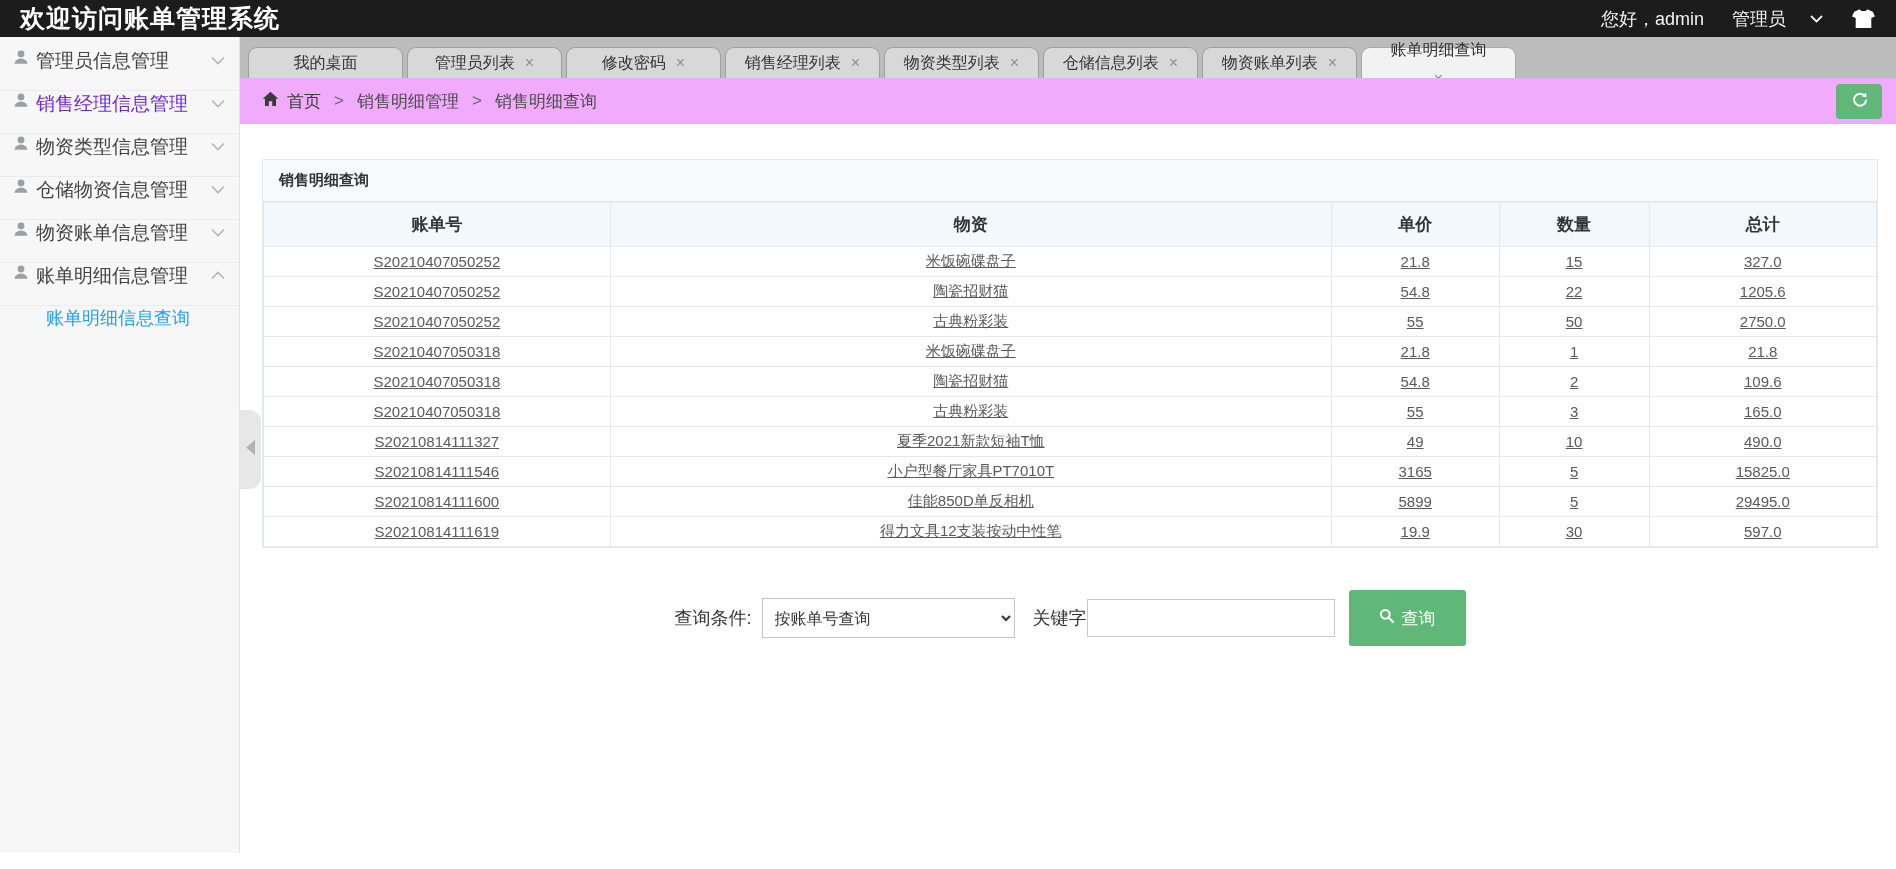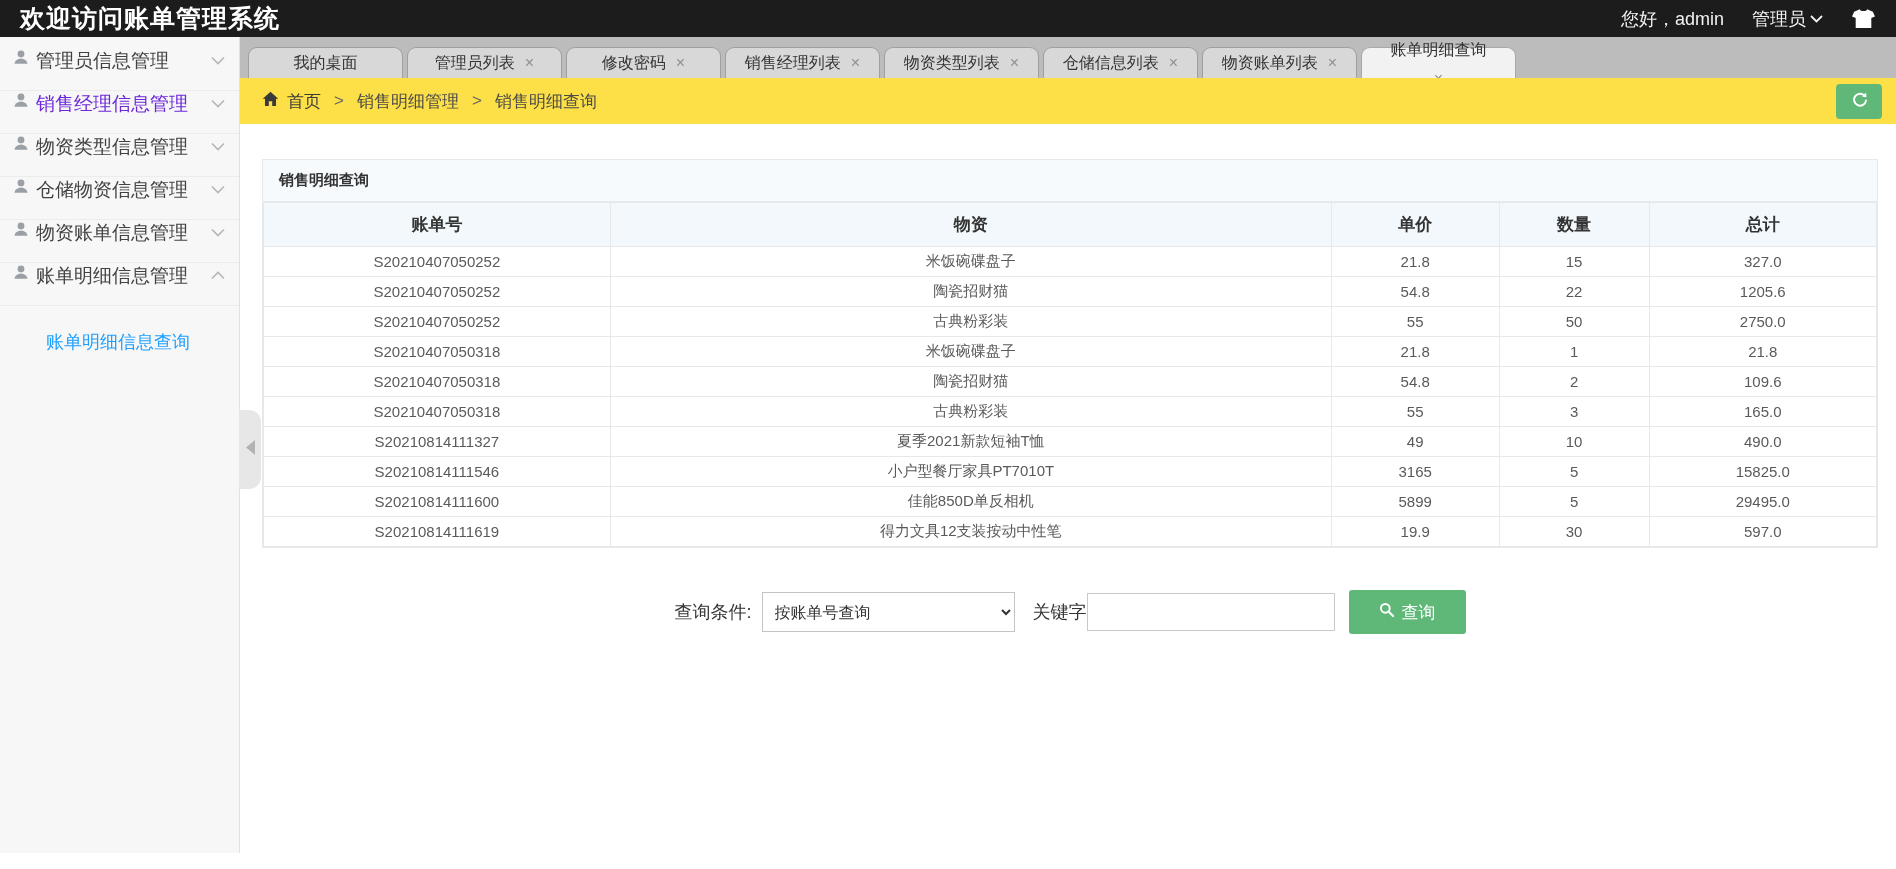--- a/index.html
+++ b/index.html
@@ -5,62 +5,62 @@
   * { box-sizing: border-box; }
   html,body { margin:0; padding:0; }
   body {
     width:1896px; height:869px; overflow:hidden; background:#fff;
     font-family:"Liberation Sans","DejaVu Sans",sans-serif; color:#333;
   }
   
   .topbar { height:37px; background:#1c1c1c; display:flex; align-items:center; padding:0 20px; }
   .topbar-title { color:#fff; font-size:25px; font-weight:bold; letter-spacing:1px; }
   .topbar-right { margin-left:auto; display:flex; align-items:center; gap:28px; color:#f2f2f2; font-size:18px; }
-  .user-role { display:flex; align-items:center; gap:4px; cursor:pointer; }
+  .user-role { display:flex; align-items:center; gap:24px; cursor:pointer; }
   .icon-btn { display:flex; align-items:center; cursor:pointer; }
   
   .layout { display:flex; height:816px; }
   .sidebar { width:240px; flex-shrink:0; background:#f7f7f7; border-right:1px solid #e2e2e2; padding-top:11px; position:relative; }
   .menu-item { height:43px; display:flex; align-items:flex-start; gap:7px; padding:0 14px 0 13px; border-bottom:1px solid #ececec; font-size:19px; color:#424242; cursor:pointer; }
   .menu-item .chev { margin-left:auto; }
   .menu-item.active .menu-label { color:#6d28d9; }
-  .submenu-item { height:48px; display:flex; align-items:flex-end; padding-left:46px; font-size:18px; color:#1e9fff; cursor:pointer; }
+  .submenu-item { height:48px; display:flex; align-items:flex-start; padding-left:46px; font-size:18px; color:#1e9fff; cursor:pointer; }
   .collapse-handle { position:absolute; top:373px; left:239px; width:22px; height:79px; background:#e7e7e7;
     border-radius:0 12px 12px 0; display:flex; align-items:center; justify-content:center; cursor:pointer; z-index:30; }
   
   .main { flex:1; display:flex; flex-direction:column; min-width:0; }
   .tabstrip { height:41px; background:#bcbcbc; display:flex; align-items:flex-end; gap:4px; padding-left:8px; }
   .tab { width:155px; height:31px; background:#d8d8d8; border:1px solid #9f9f9f; border-bottom:none;
     border-radius:9px 9px 0 0; display:flex; align-items:center; justify-content:center; gap:10px;
     font-size:16px; color:#333; cursor:pointer; white-space:nowrap; }
   .tab.active { background:#f2f2f2; border-color:#a8a8a8;flex-direction:column; }
   .tab-close { color:#8f8f8f; font-size:16px; line-height:1; cursor:pointer; }
-  .breadcrumb-bar { height:46px; background:#fde047; display:flex; align-items:center; padding:0 14px 0 22px; font-size:17px; color:#555;text-align:center; }
+  .breadcrumb-bar { height:46px; background:#f0abfc; display:flex; align-items:center; padding:0 14px 0 22px; font-size:17px; color:#555;text-align:center; }
   .crumb-home { display:flex; align-items:center; gap:8px; color:#3a3a3a; cursor:pointer; }
   .crumb-sep { margin:0 13px; color:#666; }
   .crumb-link { color:#4a4a4a; cursor:pointer; }
   .crumb-current { color:#4a4a4a; }
   .refresh-btn { margin-left:auto; width:46px; height:35px; background:#5fb878; border:none; border-radius:4px;
     display:flex; align-items:center; justify-content:center; cursor:pointer; }
   .content { flex:1; background:#fff; padding:35px 18px 0 22px; }
   
   .panel { border:1px solid #e4e9ee; }
   .panel-header { background:#f6fafd; border-bottom:1px solid #e4e9ee; padding:11px 16px; font-size:15px; font-weight:bold; color:#333; }
   table.data { width:100%; border-collapse:collapse; table-layout:fixed; }
   table.data th { background:#f2f8fc; border:1px solid #e8e8e8; height:44px; font-size:17px; font-weight:bold; color:#333; text-align:center; }
-  table.data td { border:1px solid #e8e8e8; height:30px; font-size:15px; color:#5a5a5a; text-align:center; background:#fff; }
+  table.data td { border:1px solid #e8e8e8; height:30px; font-size:15px; color:#5a5a5a; text-align:center; background:#fff;text-decoration:underline; }
   
   .query-bar { margin-top:42px; display:flex; align-items:center; justify-content:center; }
   .query-label { font-size:18px; color:#333; margin-right:10px; }
   .query-select { width:253px; height:40px; font-size:16px; color:#333; border:1px solid #c4c4c4; background:#fff;
     padding:0 8px; font-family:"Liberation Sans","DejaVu Sans",sans-serif; }
   .kw-label { font-size:18px; color:#333; margin-left:18px; }
   .kw-input { width:248px; height:38px; border:1px solid #c9c9c9; font-size:16px; padding:0 8px; outline:none;
     font-family:"Liberation Sans","DejaVu Sans",sans-serif; }
-  .search-btn { margin-left:14px; height:44px; padding:0 30px; background:#5fb878; color:#fff; border:none; border-radius:3px;
+  .search-btn { margin-left:14px; height:56px; padding:0 30px; background:#5fb878; color:#fff; border:none; border-radius:3px;
     font-size:17px; display:flex; align-items:center; gap:7px; cursor:pointer;
     font-family:"Liberation Sans","DejaVu Sans",sans-serif; }
 </style>
 </head>
 <body>
 
 <div class="topbar">
   <div class="topbar-title">欢迎访问账单管理系统</div>
   <div class="topbar-right">
     <span>您好，admin</span>

